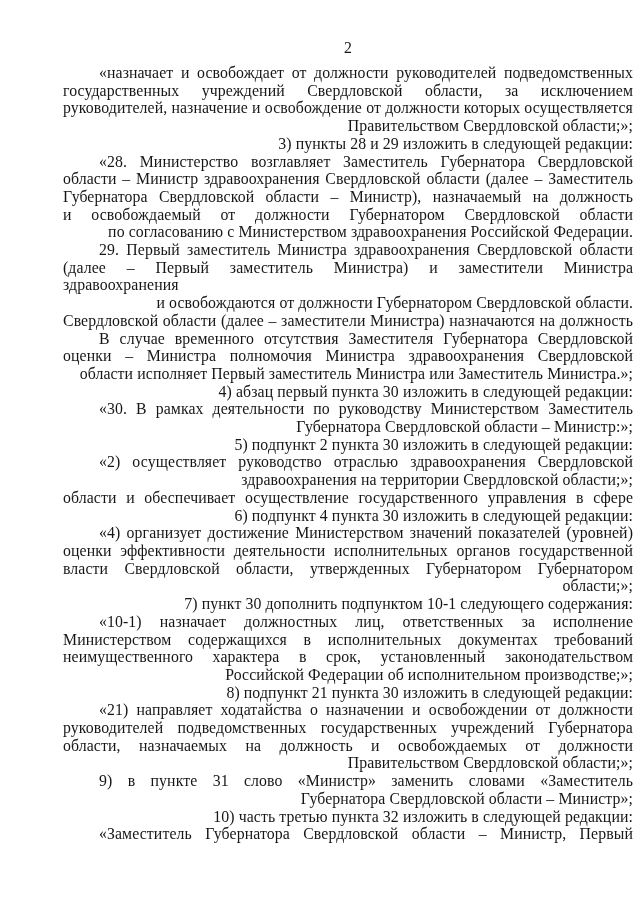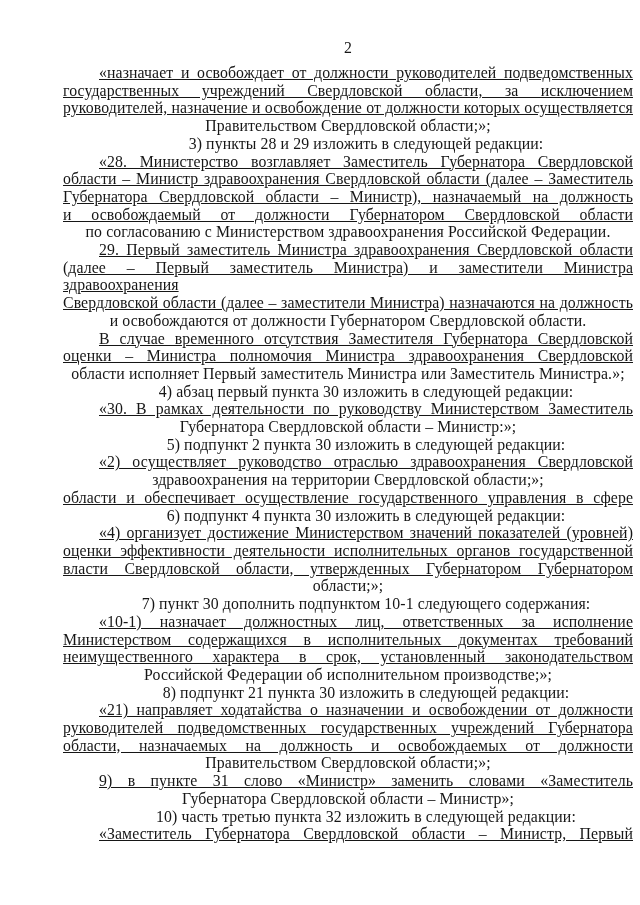--- a/index.html
+++ b/index.html
@@ -27,28 +27,27 @@
     line-height: 17px;
     margin: 0 0 8px 0;
   }
   .paragraph {
     margin: 0;
     padding: 0;
   }
   .line {
     font-size: 15.8px;
     line-height: 17.7px;
-    text-align: center;
+    text-align: right;
     white-space: normal;
     letter-spacing: 0.1px;
   }
   .line.just {
     text-align: justify;
     text-align-last: justify;
-    text-decoration: underline;
     -moz-text-align-last: justify;
   }
   .line.first {
     text-indent: 36px;
   }
 </style>
 </head>
 <body>
 
 <div class="page">
@@ -66,22 +65,22 @@
       <div class="paragraph">
         <div class="line just first">«28.&nbsp;Министерство возглавляет Заместитель Губернатора Свердловской</div>
         <div class="line just">области – Министр здравоохранения Свердловской области (далее – Заместитель</div>
         <div class="line just">Губернатора Свердловской области – Министр), назначаемый на должность</div>
         <div class="line just">и&nbsp;освобождаемый от должности Губернатором Свердловской области</div>
         <div class="line">по&nbsp;согласованию с Министерством здравоохранения Российской Федерации.</div>
       </div>
       <div class="paragraph">
         <div class="line just first">29.&nbsp;Первый заместитель Министра здравоохранения Свердловской области</div>
         <div class="line just">(далее – Первый заместитель Министра) и заместители Министра здравоохранения</div>
+        <div class="line">и освобождаются от должности Губернатором Свердловской области.</div>
         <div class="line just">Свердловской области (далее – заместители Министра) назначаются на должность</div>
-        <div class="line">и освобождаются от должности Губернатором Свердловской области.</div>
       </div>
       <div class="paragraph">
         <div class="line just first">В случае временного отсутствия Заместителя Губернатора Свердловской</div>
         <div class="line just">оценки – Министра полномочия Министра здравоохранения Свердловской</div>
         <div class="line">области исполняет Первый заместитель Министра или Заместитель Министра.»;</div>
       </div>
       <div class="paragraph">
         <div class="line first">4) абзац первый пункта 30 изложить в следующей редакции:</div>
       </div>
       <div class="paragraph">

